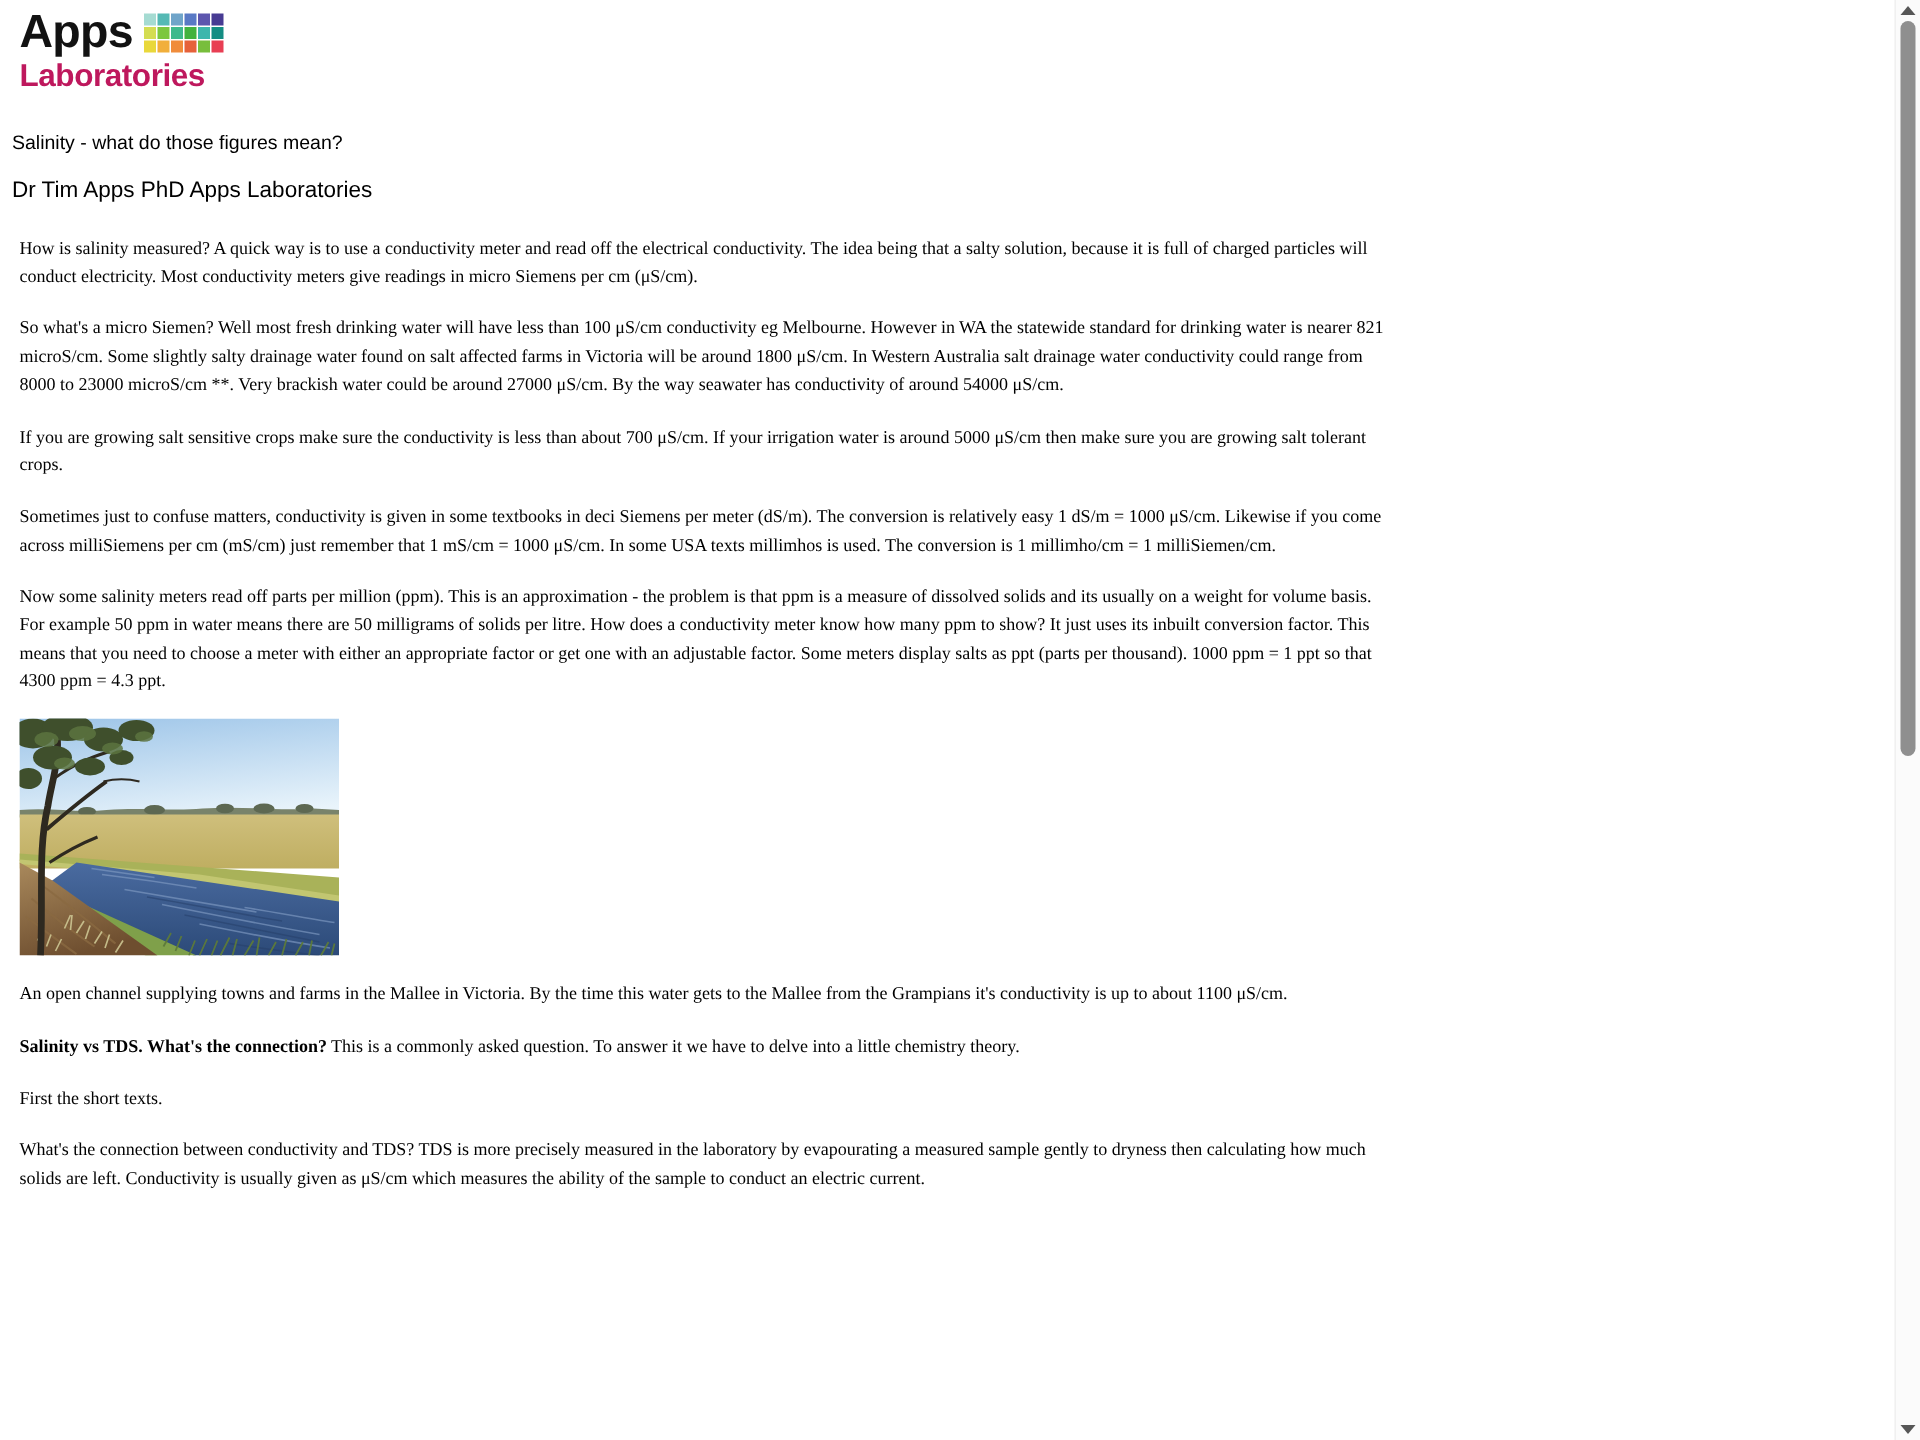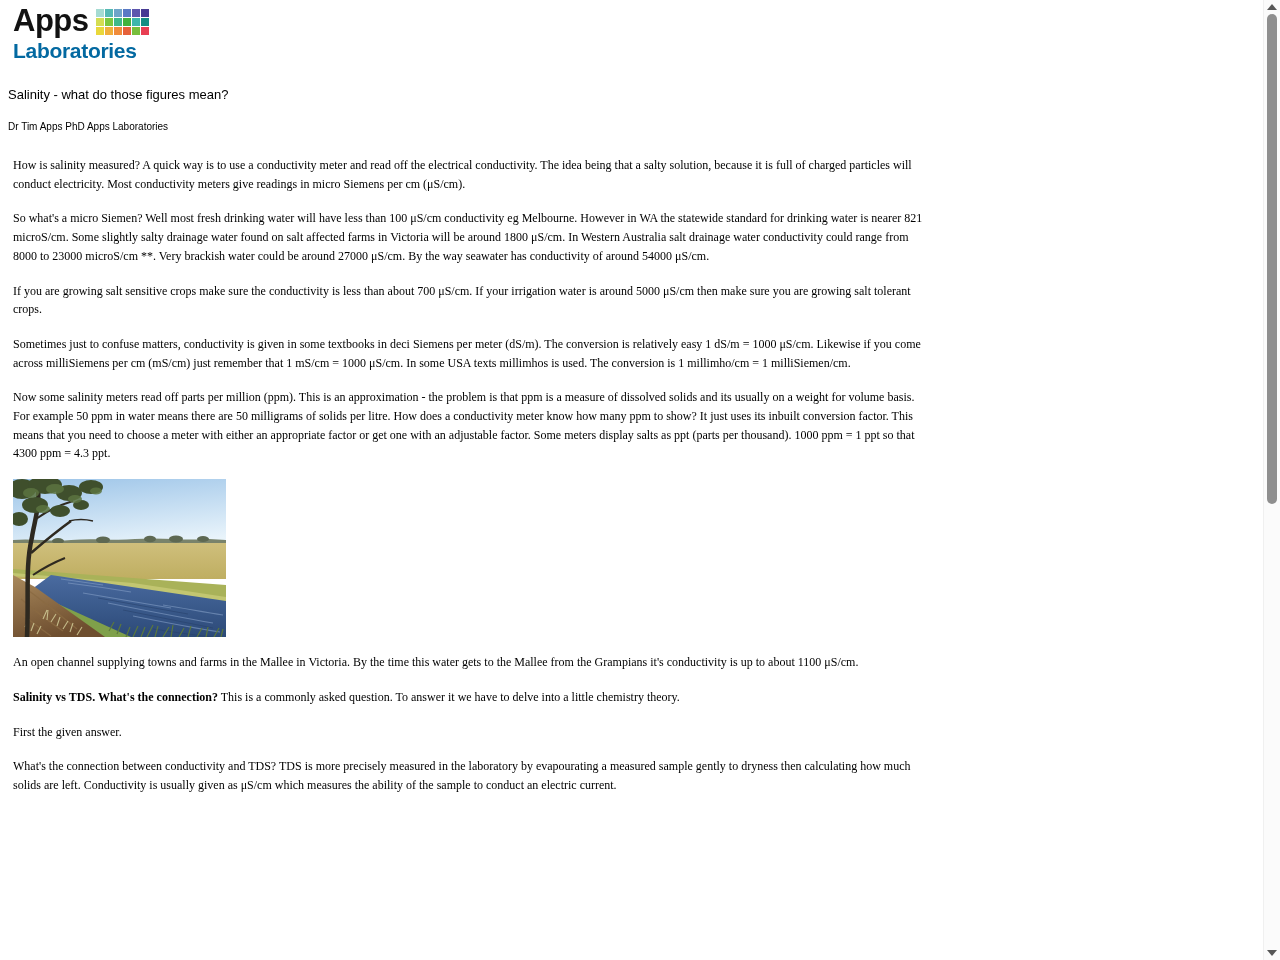--- a/index.html
+++ b/index.html
@@ -6,25 +6,25 @@
   body { width: 1280px; height: 960px; overflow: hidden; font-family: "Liberation Sans", "DejaVu Sans", sans-serif; color: #000; }
   .page { position: relative; width: 1280px; height: 960px; overflow: hidden; background: #fff; }
   .content { padding: 5px 0 0 8px; }
 
   
   .logo { padding-left: 5px; }
   .logo-top { display: flex; align-items: flex-start; }
   .logo-apps { font-size: 31px; font-weight: bold; line-height: 1.0; color: #121212; letter-spacing: -0.5px; }
   .logo-grid { display: grid; grid-template-columns: repeat(6, 8px); grid-auto-rows: 8px; gap: 1px; margin-left: 7px; margin-top: 4px; }
   .logo-grid .cell { width: 8px; height: 8px; }
-  .logo-lab { font-size: 21px; font-weight: bold; color: #0369a1; margin-top: 3px; letter-spacing: -0.3px; }
+  .logo-lab { font-size: 21px; font-weight: bold; color: #be185d; margin-top: 3px; letter-spacing: -0.3px; }
 
   
   .subtitle { margin: 24px 0 0 0; font-size: 13px; line-height: 15px; }
-  .byline   { margin: 17px 0 0 0; font-size: 10px; line-height: 15px; }
+  .byline   { margin: 17px 0 0 0; font-size: 15px; line-height: 15px; }
   .home-p   { margin: 19px 0 0 0; font-family: "Liberation Serif", "DejaVu Serif", serif; font-size: 18px; line-height: 21px; }
   .home-link { color: #0000EE; text-decoration: underline; cursor: pointer; }
 
   
   .article { margin: 22px 0 0 5px; width: 920px; font-family: Liberation Serif, serif; font-size: 12px; line-height: 18.7px; }
   .article p.body-p { margin: 0 0 16px 0; }
 
   
   .photo-wrap { margin: 11px 0 16px 0; width: 213px; height: 158px; }
   .photo-wrap svg { display: block; }
@@ -163,21 +163,21 @@
             <ellipse cx="62" cy="20" rx="7" ry="4"></ellipse>
             <ellipse cx="30" cy="30" rx="7" ry="4"></ellipse>
             <ellipse cx="83" cy="12" rx="6" ry="3.5"></ellipse>
           </g>
         </svg>
       </div>
 
       <div id="paras-after">
           <p class="body-p">An open channel supplying towns and farms in the Mallee in Victoria. By the time this water gets to the Mallee from the Grampians it's conductivity is up to about 1100 μS/cm.</p>
           <p class="body-p"><b>Salinity vs TDS. What's the connection?</b> This is a commonly asked question. To answer it we have to delve into a little chemistry theory.</p>
-          <p class="body-p">First the given answer.</p>
+          <p class="body-p">First the short texts.</p>
           <p class="body-p">What's the connection between conductivity and TDS? TDS is more precisely measured in the laboratory by evapourating a measured sample gently to dryness then calculating how much solids are left. Conductivity is usually given as μS/cm which measures the ability of the sample to conduct an electric current.</p>
         </div>
     </div>
   </div>
 
   <div class="scrollbar">
     <div class="sb-arrow up"></div>
     <div class="sb-thumb"></div>
     <div class="sb-arrow down"></div>
   </div>

